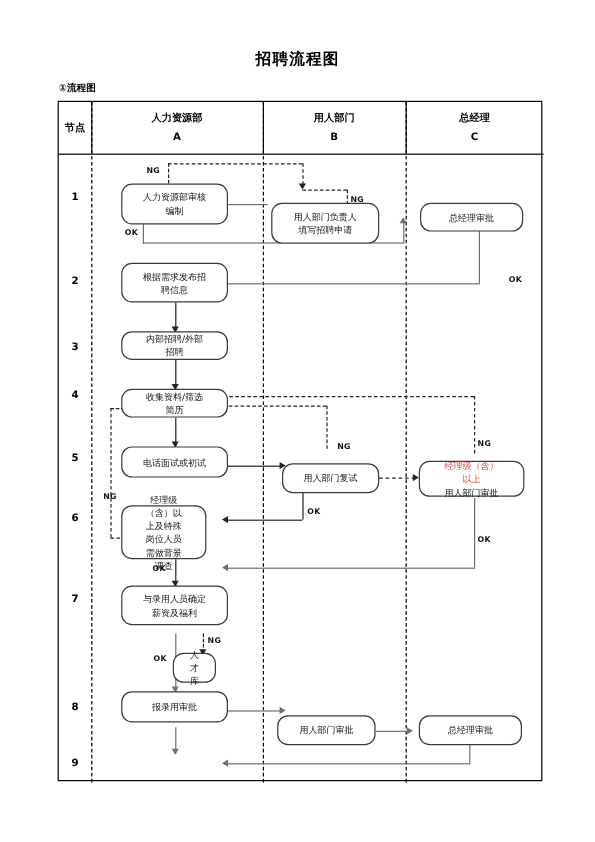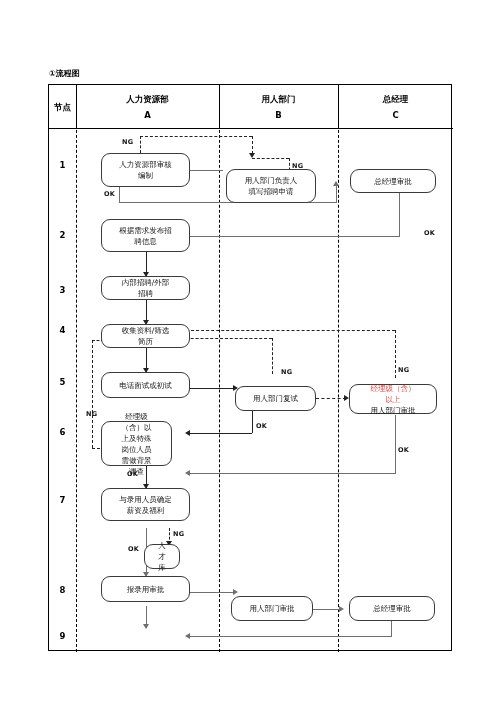--- a/index.html
+++ b/index.html
@@ -50,20 +50,21 @@
   .arw.dright{border-top:3px solid transparent;border-bottom:3px solid transparent;border-left:5px solid #222;}
   .arw.ddown{border-left:3px solid transparent;border-right:3px solid transparent;border-top:5px solid #222;}
 
   .lbl{position:absolute;font-size:6.5px;font-weight:bold;letter-spacing:.3px;color:#111;}
 </style>
 </head>
 <body>
 
 <div id="doc">
 
+  <div id="title">招聘流程图</div>
   <div id="section-label">①流程图</div>
 
   <div id="table">
     <div class="hdr-rule"></div>
 
     <div class="vline" style="left:27px;"></div>
     <div class="vline" style="left:170px;"></div>
     <div class="vline" style="left:289px;"></div>
     <div class="vline solid-head" style="left:27px;"></div>
     <div class="vline solid-head" style="left:170px;"></div>

